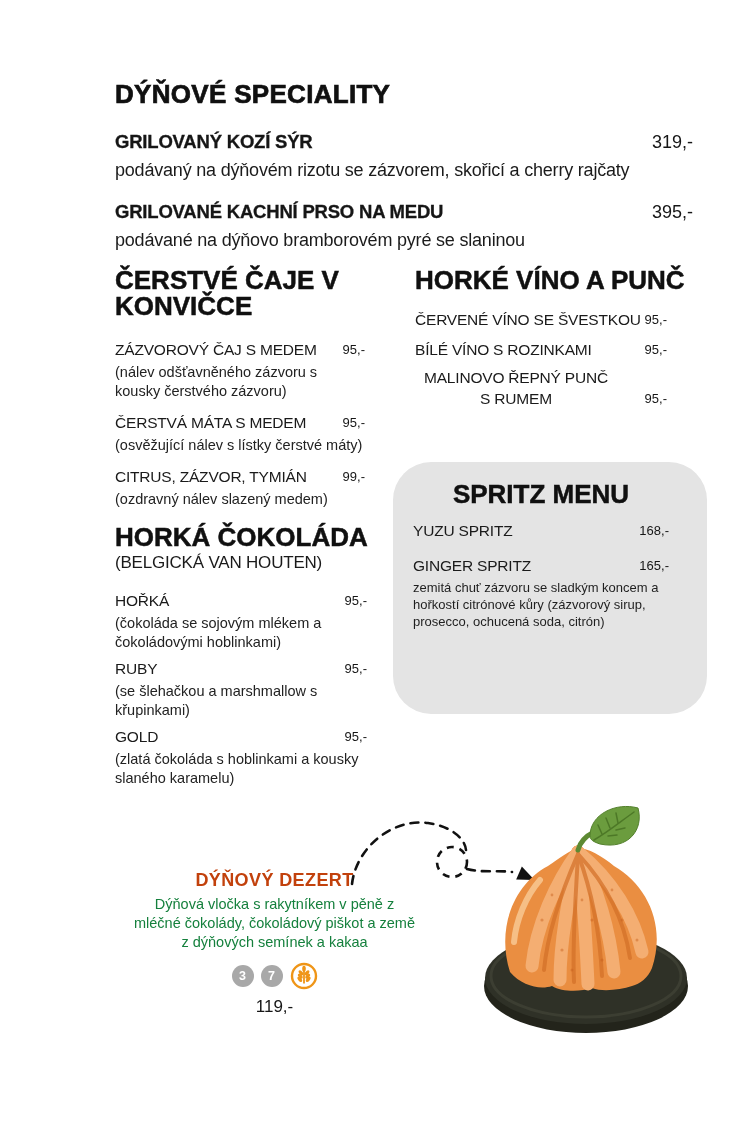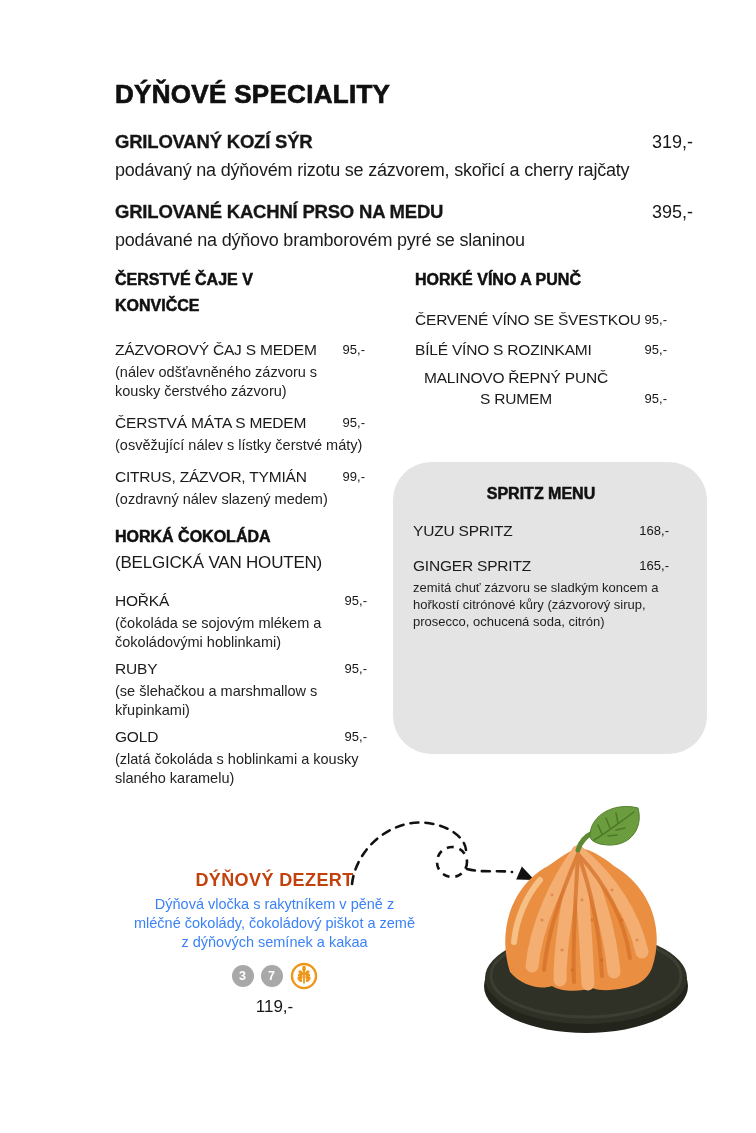--- a/index.html
+++ b/index.html
@@ -8,21 +8,21 @@
     font-family:"Liberation Sans","DejaVu Sans",sans-serif; color:#161616;
     overflow:hidden;
   }
   .abs{position:absolute;}
   
   .menu-title{
     left:115px; top:79px; font-size:26px; font-weight:bold;
     letter-spacing:.3px; -webkit-text-stroke:.7px #101010; color:#101010;
   }
   .sec-head{
-    font-size:16px; font-weight:bold; line-height:26px;
+    font-size:26px; font-weight:bold; line-height:26px;
     -webkit-text-stroke:.5px #101010; color:#101010; white-space:nowrap;
   }
   
   .specials{left:115px; top:129px; width:578px;}
   .special{margin-bottom:16px;}
   .special .row{position:relative; padding-right:70px; line-height:26px;}
   .special .name{font-size:18.5px; font-weight:bold; letter-spacing:-.2px; white-space:nowrap; -webkit-text-stroke:.3px #141414;}
   .special .price{position:absolute; right:0; top:0; font-size:18px; white-space:nowrap;}
   .special .desc{font-size:18px; line-height:25px; margin-top:2px; white-space:nowrap; letter-spacing:-.2px; color:#1b1b1b;}
   
@@ -40,32 +40,32 @@
   .wines .mini-items{margin-top:14px;}
   .wines .item{margin-bottom:5px;}
   .wines .mini-row{line-height:25px;}
   .wines .two-line .mini-row{line-height:21px;}
   .chocolate{left:115px; top:524px; width:252px;}
   .chocolate .sub-head{font-size:17px; line-height:22px; margin-top:2px; letter-spacing:-.2px; white-space:nowrap; color:#1a1a1a;}
   .chocolate .mini-items{margin-top:17px;}
   .chocolate .item{margin-bottom:7px;}
   
   .spritz{
-    left:393px; top:462px; width:314px; height:292px; border-radius:38px;
+    left:393px; top:462px; width:314px; height:252px; border-radius:38px;
     box-sizing:border-box; padding:19px 38px 0 20px;
   }
   .spritz .sec-head{text-align:center; margin-bottom:14px;}
   .spritz .item{margin-bottom:15px;}
   .spritz .mini-row{padding-right:0;}
   .spritz .mini-price{right:0;}
   .spritz .mini-desc{font-size:13px; line-height:17px; color:#1f1f1f;}
   
   .dessert{left:112px; top:868px; width:325px; text-align:center;}
   .dessert .d-name{font-size:18px; letter-spacing:.4px; line-height:24px; color:#c2410c;font-weight:bold;}
-  .dessert .d-desc{font-size:14.5px; line-height:19px; margin-top:3px; color:#3b82f6;}
+  .dessert .d-desc{font-size:14.5px; line-height:19px; margin-top:3px; color:#15803d;}
   .dessert .d-desc .dline{display:block; white-space:nowrap;}
   .badges{margin-top:10px; display:flex; justify-content:center; align-items:center; gap:7px;}
   .badge{
     width:22px; height:22px; border-radius:50%; display:flex; align-items:center; justify-content:center;
     color:#fff; font-size:12.5px; font-weight:bold;
   }
   .wheat-wrap{width:28px; height:28px; display:flex; align-items:center; justify-content:center;}
   .d-price{margin-top:7px; font-size:17px; color:#161616;}
   
   .arrow-layer{left:340px; top:806px;}

